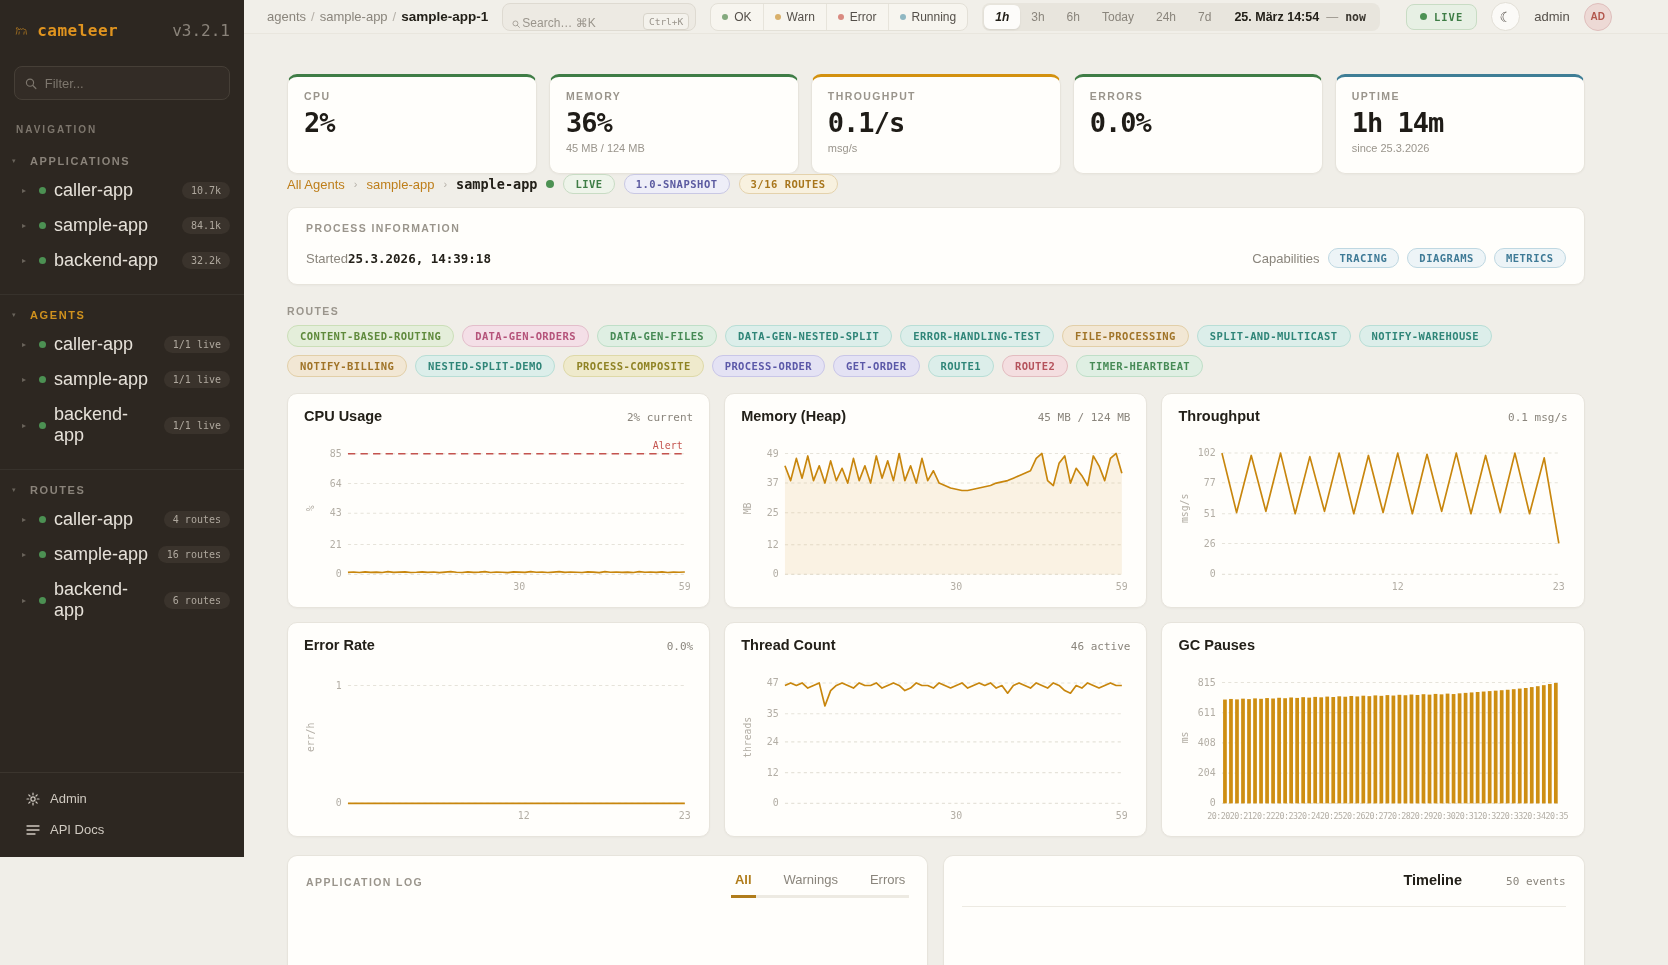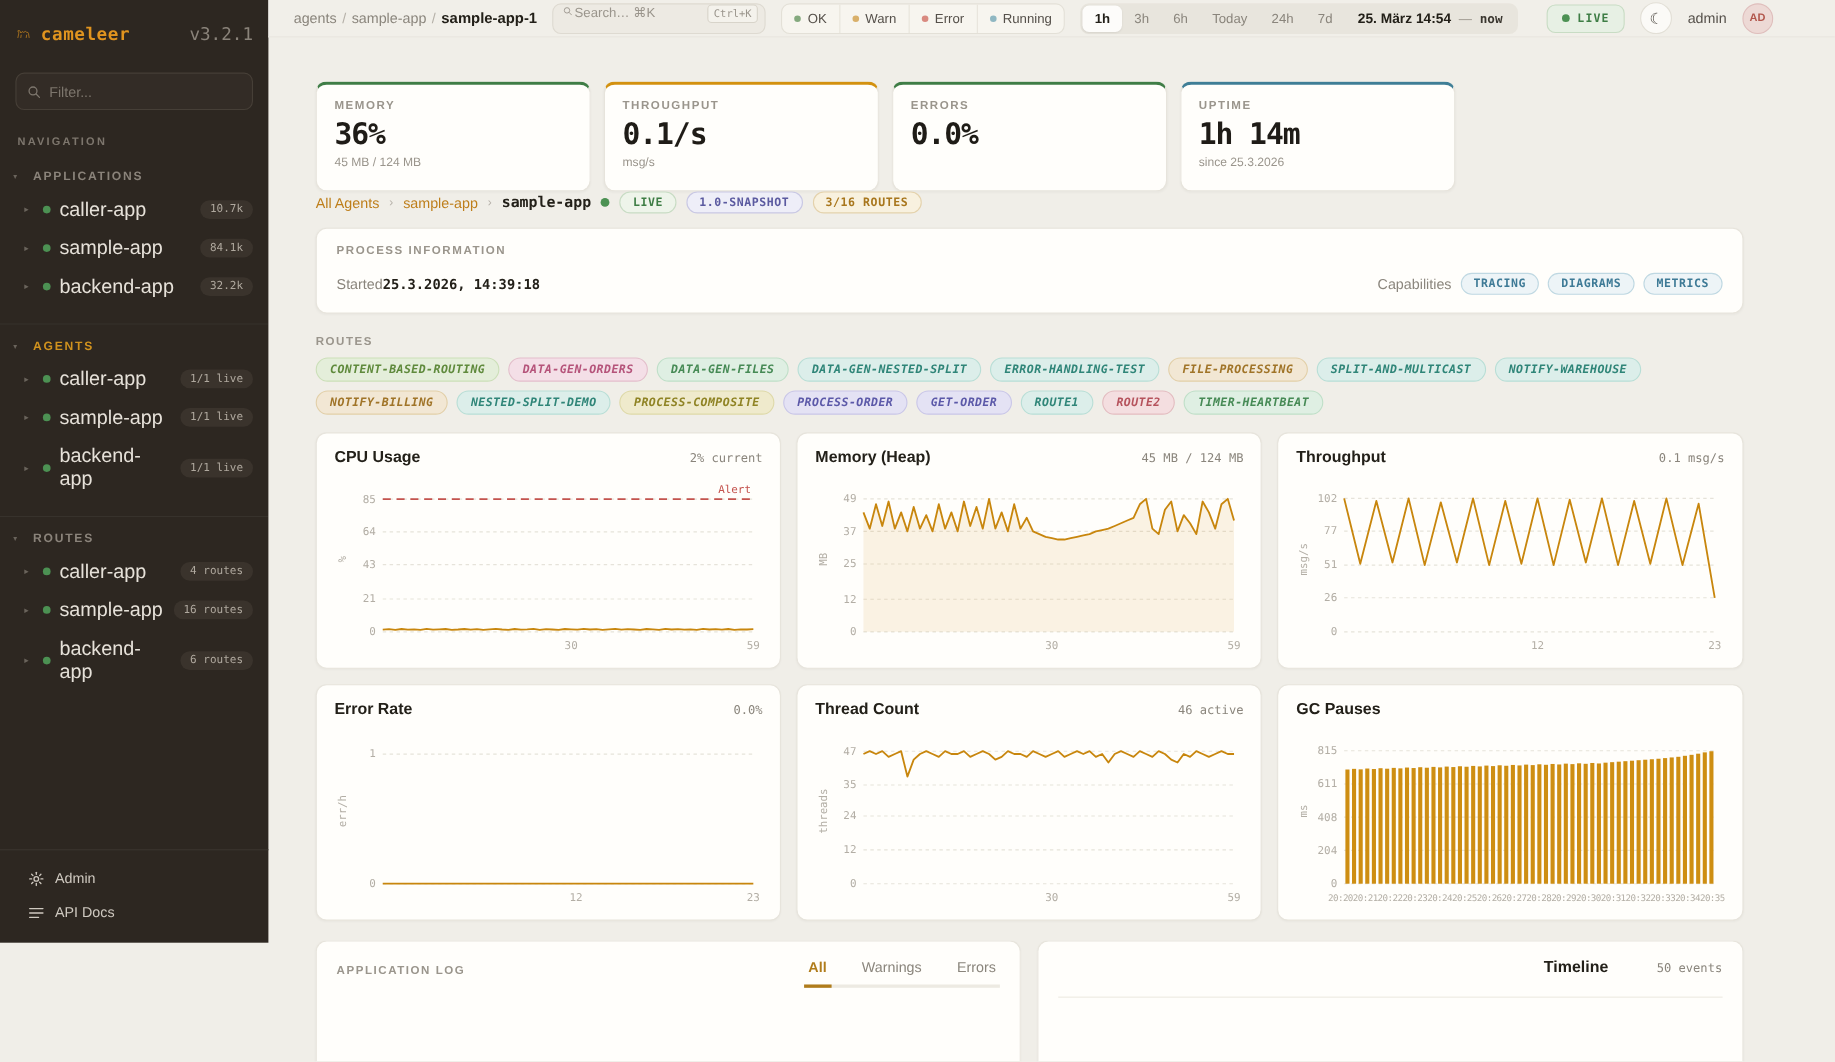--- a/index.html
+++ b/index.html
@@ -30,31 +30,31 @@
   .side-footer { border-top:1px solid #3B352E; padding:10px 0 12px 0; }
   .foot-item { display:flex; align-items:center; gap:10px; padding:8px 16px 8px 26px; font-size:13px; color:#CFC9C0; cursor:pointer; }
   .foot-item svg { flex:0 0 auto; }
 
   
   .main { flex:1; display:flex; flex-direction:column; }
   .topbar { height:44px; display:flex; align-items:center; gap:14px; padding:0 123px 0 23px; border-bottom:1px solid #E9E6DE; background:#F1EFE9; }
   .crumb { font-size:13px; color:#8A857C; white-space:nowrap; }
   .crumb .sep { color:#B5B0A8; margin:0 5px; }
   .crumb b { color:#232019; font-size:13.5px; }
-  .search-box { width:194px; height:28px; background:#EDEAE3; border:1px solid #DEDAD1; border-radius:8px; display:flex; align-items:flex-start; gap:2px; padding:0 6px 0 9px; }
+  .search-box { width:194px; height:28px; background:#EDEAE3; border:1px solid #DEDAD1; border-radius:8px; display:flex; align-items:flex-end; gap:2px; padding:0 6px 0 9px; }
   .search-box input { background:transparent; border:none; outline:none; font-size:12px; color:#55504A; width:100%; font-family:"Liberation Sans", sans-serif; }
   .search-box input::placeholder { color:#9A958C; }
   .kbd { font-family:"DejaVu Sans Mono", monospace; font-size:9.5px; color:#9A958C; border:1px solid #D8D4CA; background:#F4F2EC; border-radius:4px; padding:2px 5px; white-space:nowrap; }
   .status-group { display:flex; background:#F7F5EF; border:1px solid #E3E0D7; border-radius:8px; overflow:hidden; }
   .status-seg { display:flex; align-items:center; gap:6px; padding:6px 11px; font-size:12px; color:#55504A; cursor:pointer; }
   .status-seg + .status-seg { border-left:1px solid #E7E4DB; }
   .status-dot { width:6px; height:6px; border-radius:50%; }
   .time-group { display:flex; align-items:center; background:#E8E5DD; border-radius:8px; padding:2px; }
   .time-btn { font-size:12px; color:#8A857C; padding:5px 11px; border-radius:6px; cursor:pointer; white-space:nowrap; }
-  .time-btn.active { background:#FDFCFA; color:#232019; font-weight:bold; box-shadow:0 1px 2px rgba(0,0,0,0.08); }
+  .time-btn.active { background:#FDFCFA; color:#232019; font-weight:bold; box-shadow:0 1px 2px rgba(0,0,0,0.08);font-style:italic; }
   .date-part { display:flex; align-items:center; gap:7px; padding:4px 12px; white-space:nowrap; }
   .date-txt { font-size:12.5px; font-weight:bold; color:#232019; }
   .date-sep { color:#9A958C; font-size:12px; }
   .date-now { font-family:"DejaVu Sans Mono", monospace; font-size:11.5px; font-weight:bold; color:#3A362F; }
   .live-pill { display:flex; align-items:center; gap:7px; background:#E7F0E4; border:1px solid #C8DCC4; border-radius:8px; padding:6px 13px; margin-left:12px; cursor:pointer; }
   .live-dot { width:7px; height:7px; border-radius:50%; background:#4C9153; }
   .live-txt { font-family:"DejaVu Sans Mono", monospace; font-size:10.5px; font-weight:bold; letter-spacing:1px; color:#3E7D45; }
   .moon-btn { width:29px; height:29px; border-radius:50%; background:#FBFAF7; border:1px solid #E2DFD6; display:flex; align-items:center; justify-content:center; font-size:14px; color:#55504A; cursor:pointer; }
   .user-name { font-size:13px; color:#55504A; }
   .avatar { width:28px; height:28px; border-radius:50%; background:#EDD9D5; border:1px solid #DFBEBC; display:flex; align-items:center; justify-content:center; font-size:10px; font-weight:bold; color:#B2564C; cursor:pointer; }
@@ -85,21 +85,21 @@
   .proc-title { font-size:10.5px; font-weight:bold; letter-spacing:1.4px; color:#9A958C; }
   .proc-row { display:flex; align-items:center; margin-top:14px; }
   .proc-key { font-size:13px; color:#8A857C; margin-right:0; }
   .proc-val { font-family:"DejaVu Sans Mono", monospace; font-size:12.5px; font-weight:bold; color:#232019; }
   .proc-caps { margin-left:auto; display:flex; align-items:center; gap:8px; }
 
   
   .routes-sec { margin-top:20px; }
   .routes-title { font-size:10.5px; font-weight:bold; letter-spacing:1.4px; color:#9A958C; margin-bottom:8px; }
   .chips { display:flex; flex-wrap:wrap; gap:8px; }
-  .chip { font-family:"DejaVu Sans Mono", monospace; font-size:10.5px; font-weight:bold; letter-spacing:0.4px; border-radius:999px; padding:4px 12px; cursor:pointer;font-style:italic; }
+  .chip { font-family:"DejaVu Sans Mono", monospace; font-size:10.5px; font-weight:bold; letter-spacing:0.4px; border-radius:999px; padding:4px 12px; cursor:pointer; }
   .chip-green  { background:#E4EEDA; border:1px solid #CBDFB8; color:#5F8A3C; }
   .chip-mint   { background:#DFEFE3; border:1px solid #BFDFC8; color:#468A55; }
   .chip-teal   { background:#DCEEEA; border:1px solid #B8DED6; color:#2F8578; }
   .chip-pink   { background:#F4DFE7; border:1px solid #E3BECB; color:#B5537A; }
   .chip-red    { background:#F4DEE0; border:1px solid #E3BCC0; color:#B5525C; }
   .chip-tan    { background:#F2E7D4; border:1px solid #E2CFA8; color:#A07428; }
   .chip-yellow { background:#EFEACC; border:1px solid #DED9A8; color:#8F8324; }
   .chip-purple { background:#E4E2F4; border:1px solid #C9C6E8; color:#5B58A8; }
 
   
@@ -309,20 +309,25 @@
     </div>
     <div class="moon-btn">
         <span>☾</span>
       </div>
     <span class="user-name">admin</span>
     <div class="avatar">AD</div>
   </header>
 
   <div class="content">
     <div class="stats-row">
+      <div class="stat-card" style="border-top-color: rgb(63, 125, 70);">
+        <div class="stat-label">CPU</div>
+        <div class="stat-value">2%</div>
+        <div class="stat-sub"></div>
+      </div>
       <div class="stat-card" style="border-top-color: rgb(63, 125, 70);">
         <div class="stat-label">MEMORY</div>
         <div class="stat-value">36%</div>
         <div class="stat-sub">45 MB / 124 MB</div>
       </div>
       <div class="stat-card" style="border-top-color: rgb(211, 145, 15);">
         <div class="stat-label">THROUGHPUT</div>
         <div class="stat-value">0.1/s</div>
         <div class="stat-sub">msg/s</div>
       </div>

